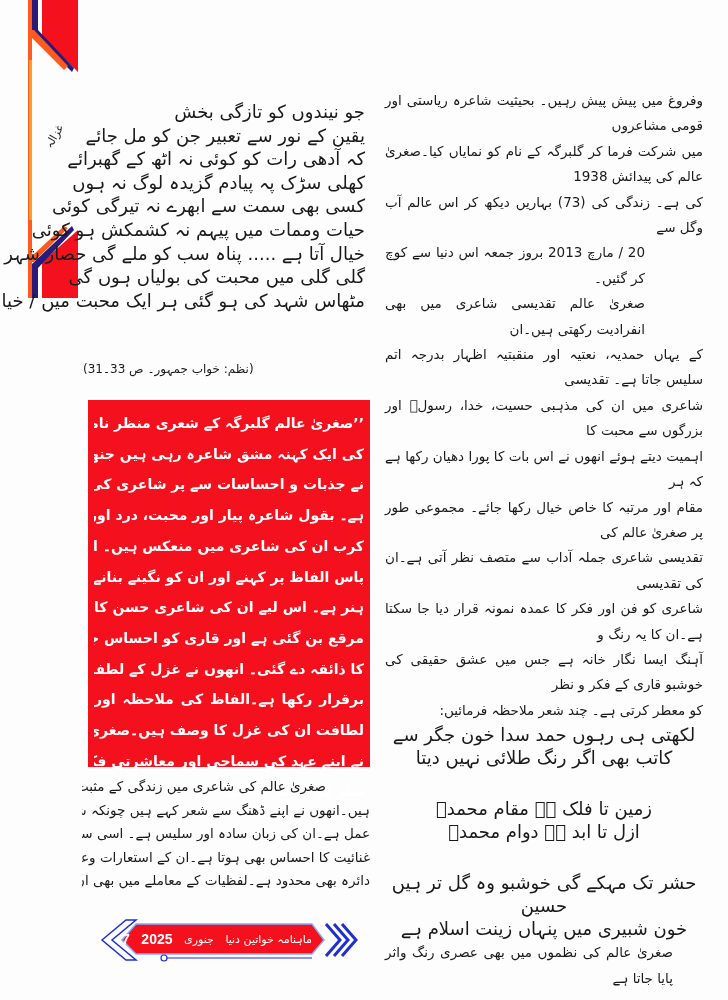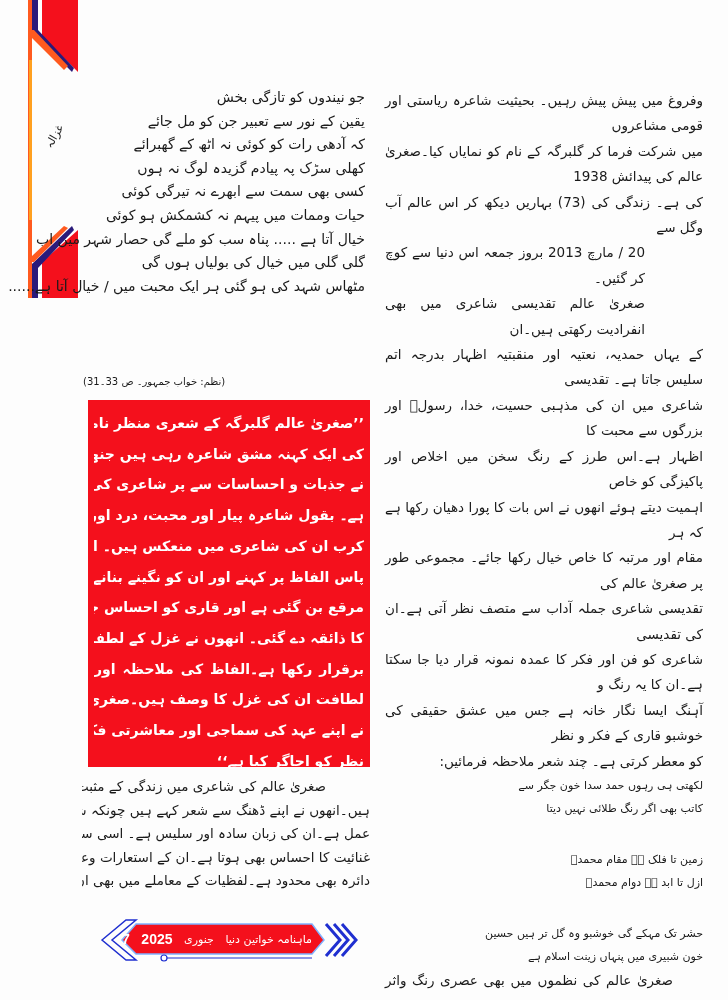--- a/index.html
+++ b/index.html
@@ -20,31 +20,31 @@
   }
   .rtl { direction: rtl; unicode-bidi: embed; }
   
   .col-right {
     position: absolute; left: 385px; top: 88px; width: 318px;
     font-size: 13.5px; line-height: 25.4px; text-align: justify;
   }
   .col-right p { margin: 0; }
   .indent { padding-right: 58px; }
   .verse {
-    text-align: right; font-size: 11px; line-height: 23px; margin: 0;
+    text-align: center; font-size: 18px; line-height: 23px; margin: 0;
   }
   .verse-gap { height: 28px; }
   .left-poem {
-    position: absolute; left: 150px; top: 86px; width: 215px;
-    font-size: 14px; line-height: 23.6px; 
+    position: absolute; left: 150px; top: 100px; width: 215px;
+    font-size: 18px; line-height: 23.6px; 
   }
   .left-poem div { white-space: nowrap; }
   .ref {
-    position: absolute; left: 83px; top: 376px; width: 180px;
-    font-size: 10px; text-align: left;
+    position: absolute; left: 83px; top: 362px; width: 180px;
+    font-size: 12px; text-align: left;
   }
   .quote-box {
     position: absolute; left: 88px; top: 400px; width: 282px; height: 367px;
     background: #f4101c; color: #fff; box-sizing: border-box;
     padding: 8px 6px 0 6px;
   }
   .quote-box div {
     font-weight: bold; font-size: 14px; line-height: 30.7px;
     text-align: justify; text-align-last: justify; white-space: nowrap; overflow: hidden;
   }
@@ -83,21 +83,20 @@
 <div class="strip-logo rtl">غزالہ</div>
 
 <div class="col-right rtl">
   <p>وفروغ میں پیش پیش رہیں۔ بحیثیت شاعرہ ریاستی اور قومی مشاعروں</p>
   <p>میں شرکت فرما کر گلبرگہ کے نام کو نمایاں کیا۔صغریٰ عالم کی پیدائش 1938</p>
   <p>کی ہے۔ زندگی کی (73) بہاریں دیکھ کر اس عالم آب وگل سے</p>
   <p style="padding-right:58px">20 / مارچ 2013 بروز جمعہ اس دنیا سے کوچ کر گئیں۔</p>
   <p class="indent">صغریٰ عالم تقدیسی شاعری میں بھی انفرادیت رکھتی ہیں۔ان</p>
   <p>کے یہاں حمدیہ، نعتیہ اور منقبتیہ اظہار بدرجہ اتم سلیس جاتا ہے۔ تقدیسی</p>
   <p>شاعری میں ان کی مذہبی حسیت، خدا، رسولؐ اور بزرگوں سے محبت کا</p>
-  <p>اظہار ہے۔اس طرز کے رنگ سخن میں اخلاص اور پاکیزگی کو خاص</p>
   <p>اہمیت دیتے ہوئے انھوں نے اس بات کا پورا دھیان رکھا ہے کہ ہر</p>
   <p>مقام اور مرتبہ کا خاص خیال رکھا جائے۔ مجموعی طور پر صغریٰ عالم کی</p>
   <p>تقدیسی شاعری جملہ آداب سے متصف نظر آتی ہے۔ان کی تقدیسی</p>
   <p>شاعری کو فن اور فکر کا عمدہ نمونہ قرار دیا جا سکتا ہے۔ان کا یہ رنگ و</p>
   <p>آہنگ ایسا نگار خانہ ہے جس میں عشق حقیقی کی خوشبو قاری کے فکر و نظر</p>
   <p>کو معطر کرتی ہے۔ چند شعر ملاحظہ فرمائیں:</p>
 
   <p class="verse">لکھتی ہی رہوں حمد سدا خون جگر سے</p>
   <p class="verse">کاتب بھی اگر رنگ طلائی نہیں دیتا</p>
   <div class="verse-gap"></div>
@@ -112,32 +111,33 @@
 </div>
 
 <div class="left-poem rtl">
   <div>جو نیندوں کو تازگی بخش</div>
   <div>یقین کے نور سے تعبیر جن کو مل جائے</div>
   <div>کہ آدھی رات کو کوئی نہ اٹھ کے گھبرائے</div>
   <div>کھلی سڑک پہ پیادم گزیدہ لوگ نہ ہوں</div>
   <div>کسی بھی سمت سے ابھرے نہ تیرگی کوئی</div>
   <div>حیات وممات میں پیہم نہ کشمکش ہو کوئی</div>
   <div>خیال آتا ہے ..... پناہ سب کو ملے گی حصار شہر میں اب</div>
-  <div>گلی گلی میں خیال کی بولیاں ہوں گی</div>
+  <div>گلی گلی میں محبت کی بولیاں ہوں گی</div>
   <div>مٹھاس شہد کی ہو گئی ہر ایک محبت میں / خیال آتا ہے......</div>
 </div>
 <div class="ref rtl">(نظم: خواب جمہور۔ ص 33۔31)</div>
 
 <div class="quote-box rtl">
   <div>’’صغریٰ عالم گلبرگہ کے شعری منظر نامے</div>
   <div>کی ایک کہنہ مشق شاعرہ رہی ہیں جنھوں</div>
   <div>نے جذبات و احساسات سے پر شاعری کی</div>
   <div>ہے۔ بقول شاعرہ پیار اور محبت، درد اور</div>
   <div>کرب ان کی شاعری میں منعکس ہیں۔ ان کے</div>
   <div>پاس الفاظ پر کہنے اور ان کو نگینے بنانے کا</div>
+  <div>ہنر ہے۔ اس لیے ان کی شاعری حسن کا</div>
   <div>مرقع بن گئی ہے اور قاری کو احساس جمال</div>
   <div>کا ذائقہ دے گئی۔ انھوں نے غزل کے لطف کو</div>
   <div>برقرار رکھا ہے۔الفاظ کی ملاحظہ اور</div>
   <div>لطافت ان کی غزل کا وصف ہیں۔صغریٰ عالم</div>
   <div>نے اپنے عہد کی سماجی اور معاشرتی فکر و</div>
   <div class="last">نظر کو اجاگر کیا ہے‘‘</div>
 </div>
 
 <div class="left-bottom rtl">
   <div class="first">صغریٰ عالم کی شاعری میں زندگی کے مثبت پہلو جا بجا نمایاں</div>

